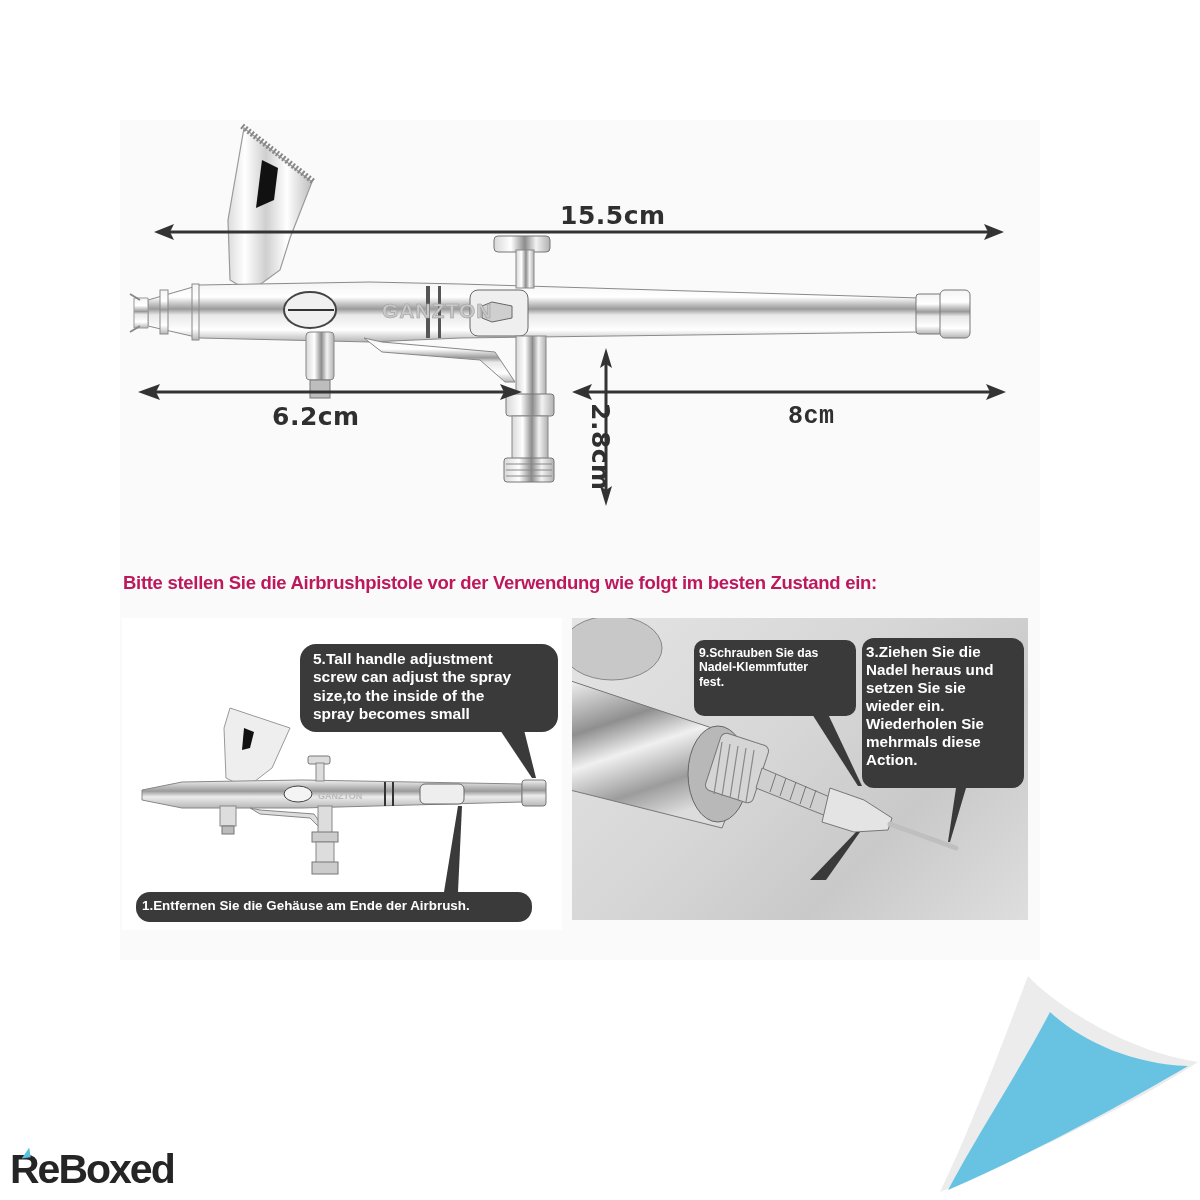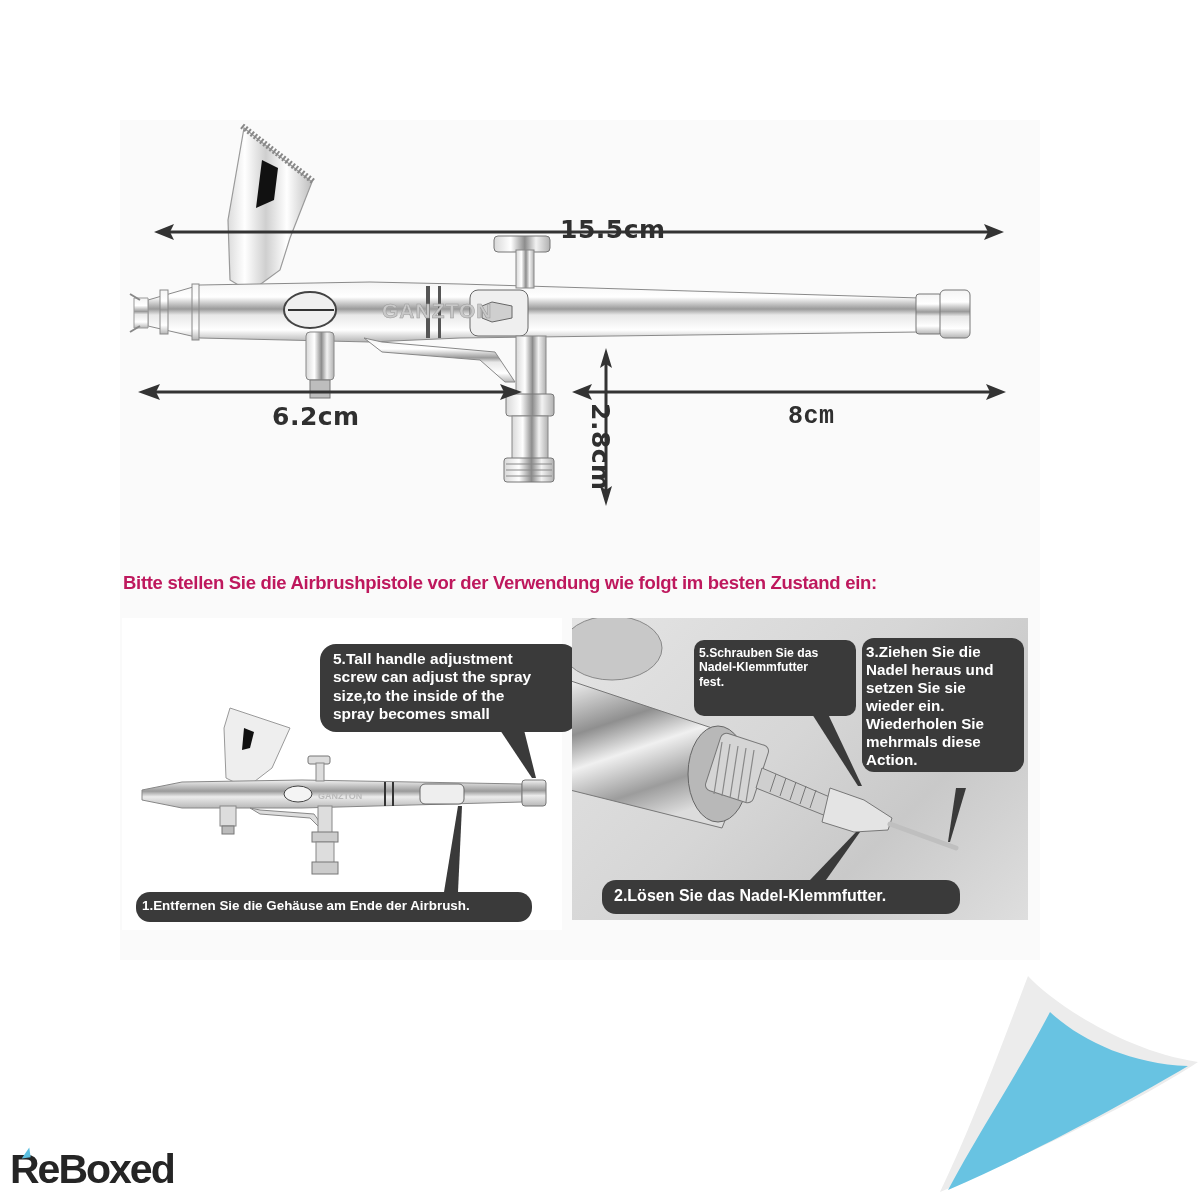--- a/index.html
+++ b/index.html
@@ -5,37 +5,37 @@
   * { box-sizing: border-box; margin: 0; padding: 0; }
   html, body { width: 1200px; height: 1200px; background: #ffffff; overflow: hidden; }
   body { position: relative; font-family: "DejaVu Sans", "Liberation Sans", sans-serif; color: #2b2b2b; }
 
   .panel-bg { position: absolute; left: 120px; top: 120px; width: 920px; height: 840px; background: #fafafa; }
 
   
   .diagram { position: absolute; left: 120px; top: 120px; width: 920px; height: 440px; }
   .diagram svg { position: absolute; left: 0; top: 0; }
   .dim-label { position: absolute; font-weight: bold; font-size: 25px; color: #2f2f2f; letter-spacing: 0.5px; white-space: nowrap; }
-  .dim-total { left: 440px; top: 95px; }
+  .dim-total { left: 440px; top: 81px; }
   .dim-front { left: 152px; top: 282px; }
   .dim-rear { left: 668px; top: 282px; font-family: Liberation Mono, monospace; }
   .dim-height { left: 465px; top: 283px; transform-origin: 0 0; transform: translate(30px, 0) rotate(90deg); }
 
   
   .instruction { position: absolute; left: 123px; top: 572px; font-size: 18.5px; font-weight: bold; color: #be185d; white-space: nowrap; letter-spacing: -0.3px; font-family: "Liberation Sans", sans-serif; }
 
   
   .step-panel-left { position: absolute; left: 122px; top: 618px; width: 440px; height: 312px; background: #ffffff; }
   .step-panel-right { position: absolute; left: 572px; top: 618px; width: 456px; height: 302px; background: linear-gradient(135deg, #e4e4e4 0%, #d6d6d6 45%, #c9c9c9 70%, #dedede 100%); overflow: hidden; }
 
   .bubble { position: absolute; background: #3a3a3a; color: #ffffff; font-weight: bold; font-family: "Liberation Sans", sans-serif; border-radius: 14px; line-height: 1.18; }
-  .b5 { left: 178px; top: 26px; width: 258px; height: 88px; padding: 6px 0 0 13px; font-size: 15.5px; border-radius: 16px; margin-left: 20px; }
+  .b5 { left: 178px; top: 26px; width: 258px; height: 88px; padding: 6px 0 0 13px; font-size: 15.5px; border-radius: 16px; }
   .b1 { left: 14px; top: 274px; width: 396px; height: 30px; padding: 6px 0 1px 6px; font-size: 13.4px; border-radius: 14px; }
   .b4 { left: 122px; top: 22px; width: 162px; height: 76px; padding: 6px 0 0 5px; font-size: 12.2px; border-radius: 10px; }
-  .b3 { left: 290px; top: 20px; width: 162px; height: 134px; padding: 5px 0 0 4px; font-size: 15.2px; border-radius: 12px; }
+  .b3 { left: 290px; top: 20px; width: 162px; height: 150px; padding: 5px 0 0 4px; font-size: 15.2px; border-radius: 12px; }
   .b2 { left: 30px; top: 262px; width: 358px; height: 34px; padding: 7px 0 0 12px; font-size: 16px; border-radius: 14px; }
 
   .bubble-text { display: block; white-space: pre-line; }
 
   
   .brand-logo { position: absolute; left: 10px; top: 1146px; font-family: "Liberation Sans", sans-serif; font-weight: bold; font-size: 41px; color: #252525; letter-spacing: -2px; }
   .brand-corner { position: absolute; left: 21px; top: 1148px; width: 0; height: 0; border-left: 9px solid transparent; border-bottom: 10px solid #5bbfe0; transform: rotate(-8deg); }
   .page-curl { position: absolute; left: 940px; top: 960px; }
 </style>
 </head>
@@ -235,36 +235,33 @@
 
     <path d="M 258 170 L 292 182 L 320 200 L 316 212 L 282 214 L 250 204 Z" fill="#e4e4e4" stroke="#777"></path>
 
     <line x1="318" y1="206" x2="384" y2="230" stroke="#bfbfbf" stroke-width="5" stroke-linecap="round"></line>
 
     <polygon points="240,96 256,96 290,168 286,168" fill="#3a3a3a"></polygon>
     <polygon points="384,170 394,170 378,224 376,224" fill="#3a3a3a"></polygon>
     <polygon points="238,262 254,262 288,214 284,214" fill="#3a3a3a"></polygon>
   </svg>
   <div class="bubble b4">
-    <span class="bubble-text">5.Schrauben Sie das
+    <span class="bubble-text">9.Schrauben Sie das
 Nadel-Klemmfutter
 fest.</span>
   </div>
   <div class="bubble b3">
     <span class="bubble-text">3.Ziehen Sie die
 Nadel heraus und
 setzen Sie sie
 wieder ein.
 Wiederholen Sie
 mehrmals diese
 Action.</span>
   </div>
-  <div class="bubble b2">
-    <span class="bubble-text">2.Lösen Sie das Nadel-Klemmfutter.</span>
-  </div>
 </div>
 
 <div class="brand-logo">ReBoxed</div>
 <div class="brand-corner"></div>
 
 <svg class="page-curl" width="260" height="240" viewBox="0 0 260 240">
   <path d="M 88 16 C 110 40, 180 90, 258 102 C 200 140, 100 190, 0 232 C 30 170, 60 90, 88 16 Z" fill="#ececec"></path>
   <path d="M 110 52 C 140 80, 190 104, 248 106 C 190 140, 100 190, 8 230 C 40 170, 80 110, 110 52 Z" fill="#68c3e2"></path>
 </svg>
 

